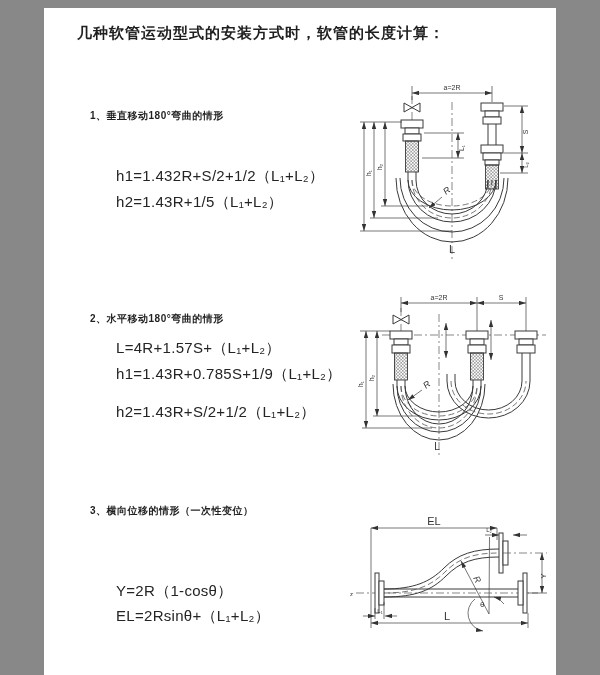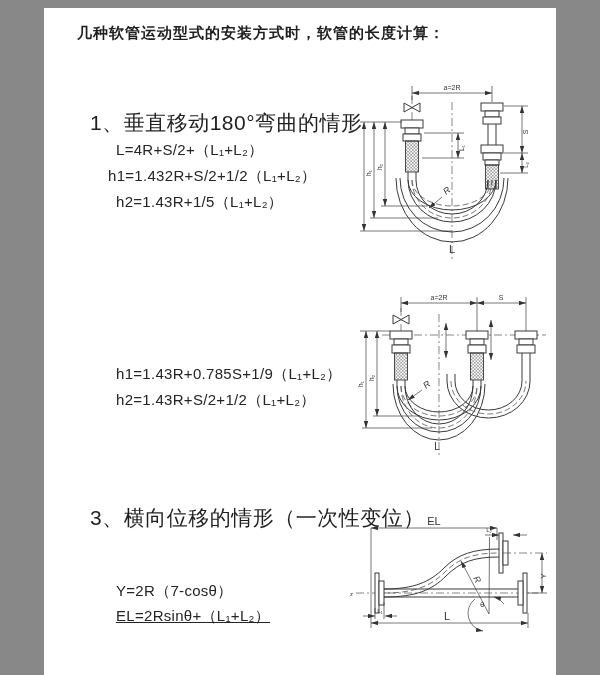--- a/index.html
+++ b/index.html
@@ -3,21 +3,21 @@
 <meta charset="utf-8">
 <style>
   html,body{margin:0;padding:0;background:#888;}
   .page{
     position:relative;width:512px;height:675px;margin:8px auto;
     background:#ffffff;overflow:hidden;
     font-family:"Liberation Sans","DejaVu Sans",sans-serif;
     color:#1f1f1f;
   }
   .title{position:absolute;left:33px;top:16px;font-size:15px;font-weight:bold;letter-spacing:1px;}
-  .sec-head{position:absolute;font-size:21px;font-weight:normal;letter-spacing:0.5px;}
+  .sec-head{position:absolute;font-size:10px;font-weight:bold;letter-spacing:0.5px;}
   .formula{position:absolute;font-size:15px;letter-spacing:0.3px;color:#242424;}
   svg{position:absolute;}
   svg text{font-family:"Liberation Sans","DejaVu Sans",sans-serif;fill:#333;}
   .dln{stroke:#3a3a3a;stroke-width:1;fill:none;}
   .dim{stroke:#3c3c3c;stroke-width:0.7;fill:none;}
   .cl{stroke:#555;stroke-width:0.7;fill:none;stroke-dasharray:8 3 2 3;}
   .hcl{stroke:#555;stroke-width:0.8;fill:none;stroke-dasharray:6 3;}
   .fit{fill:#fff;stroke:#3a3a3a;stroke-width:1;}
   .braid{fill:url(#hatch);stroke:#3a3a3a;stroke-width:0.9;}
 </style>
@@ -36,22 +36,21 @@
       </marker>
       <marker id="as" markerWidth="9" markerHeight="6" refX="7" refY="2.2" orient="auto-start-reverse" markerUnits="userSpaceOnUse">
         <path d="M0,0 L7,2.2 L0,4.4 Z" fill="#333"></path>
       </marker>
     </defs>
   </svg>
 
   <div class="title">几种软管运动型式的安装方式时，软管的长度计算：</div>
 
   <div class="sec-head" style="left:46px;top:101px;">1、垂直移动180°弯曲的情形</div>
-  <div class="formula" style="left:72px;top:133px;">L=4R+S/2+（L₁+L₂）</div>
-  <div class="formula" style="left:64px;top:159px;">h1=1.432R+S/2+1/2（L₁+L₂）</div>
+  <div class="formula" style="left:72px;top:159px;">h1=1.432R+S/2+1/2（L₁+L₂）</div>
   <div class="formula" style="left:72px;top:185px;">h2=1.43R+1/5（L₁+L₂）</div>
 
   <svg style="left:308px;top:62px;" width="290" height="200" viewBox="0 0 290 200">
 
     <line class="cl" x1="100" y1="32" x2="100" y2="192"></line>
     <line class="cl" x1="60" y1="26" x2="60" y2="52"></line>
 
     <g>
       <line class="dim" x1="60" y1="16" x2="60" y2="30"></line>
       <line class="dim" x1="140" y1="16" x2="140" y2="32"></line>
@@ -127,22 +126,24 @@
       <text x="176" y="95" font-size="6" text-anchor="middle" transform="rotate(-90 176 95)">L₂</text>
     </g>
 
     <g>
       <line class="dim" x1="90" y1="127" x2="77" y2="138" marker-end="url(#ae)"></line>
       <text x="94" y="125" font-size="9" font-style="italic" transform="rotate(-38 94 125)">R</text>
     </g>
     <text x="100" y="183" font-size="11" text-anchor="middle">L</text>
   </svg>
 
+  <div class="sec-head" style="left:46px;top:304px;">2、水平移动180°弯曲的情形</div>
+  <div class="formula" style="left:72px;top:331px;">L=4R+1.57S+（L₁+L₂）</div>
   <div class="formula" style="left:72px;top:357px;">h1=1.43R+0.785S+1/9（L₁+L₂）</div>
-  <div class="formula" style="left:72px;top:383px;">h2=1.43R+S/2+1/2（L₁+L₂）</div>
+  <div class="formula" style="left:72px;top:395px;">h2=1.43R+S/2+1/2（L₁+L₂）</div>
 
   <svg style="left:306px;top:278px;" width="290" height="195" viewBox="0 0 290 195">
     <line class="cl" x1="89" y1="28" x2="89" y2="170"></line>
     <line class="cl" x1="32" y1="49" x2="196" y2="49"></line>
 
     <g>
       <line class="dim" x1="51" y1="11" x2="51" y2="26"></line>
       <line class="dim" x1="127" y1="11" x2="127" y2="45"></line>
       <line class="dim" x1="176" y1="11" x2="176" y2="45"></line>
       <line class="dim" x1="51" y1="17" x2="127" y2="17" marker-start="url(#as)" marker-end="url(#ae)"></line>
@@ -214,22 +215,22 @@
     </g>
 
     <g>
       <line class="dim" x1="72" y1="104" x2="58" y2="114" marker-end="url(#ae)"></line>
       <text x="76" y="103" font-size="9" font-style="italic" transform="rotate(-38 76 103)">R</text>
     </g>
     <text x="87" y="164" font-size="10" text-anchor="middle">L</text>
   </svg>
 
   <div class="sec-head" style="left:46px;top:496px;">3、横向位移的情形（一次性变位）</div>
-  <div class="formula" style="left:72px;top:574px;">Y=2R（7-cosθ）</div>
-  <div class="formula" style="left:72px;top:599px;text-decoration:underline;">EL=2Rsinθ+（L₁+L₂）</div>
+  <div class="formula" style="left:72px;top:574px;">Y=2R（1-cosθ）</div>
+  <div class="formula" style="left:72px;top:599px;">EL=2Rsinθ+（L₁+L₂）</div>
 
   <svg style="left:298px;top:498px;" width="300" height="155" viewBox="0 0 300 155">
 
     <line class="cl" x1="14" y1="87" x2="196" y2="87"></line>
     <text x="8" y="90" font-size="6">z</text>
 
     <g>
       <line class="dim" x1="29" y1="22" x2="29" y2="122"></line>
       <line class="dim" x1="155" y1="22" x2="155" y2="34"></line>
       <line class="dim" x1="29" y1="22" x2="155" y2="22" marker-start="url(#as)" marker-end="url(#ae)"></line>

